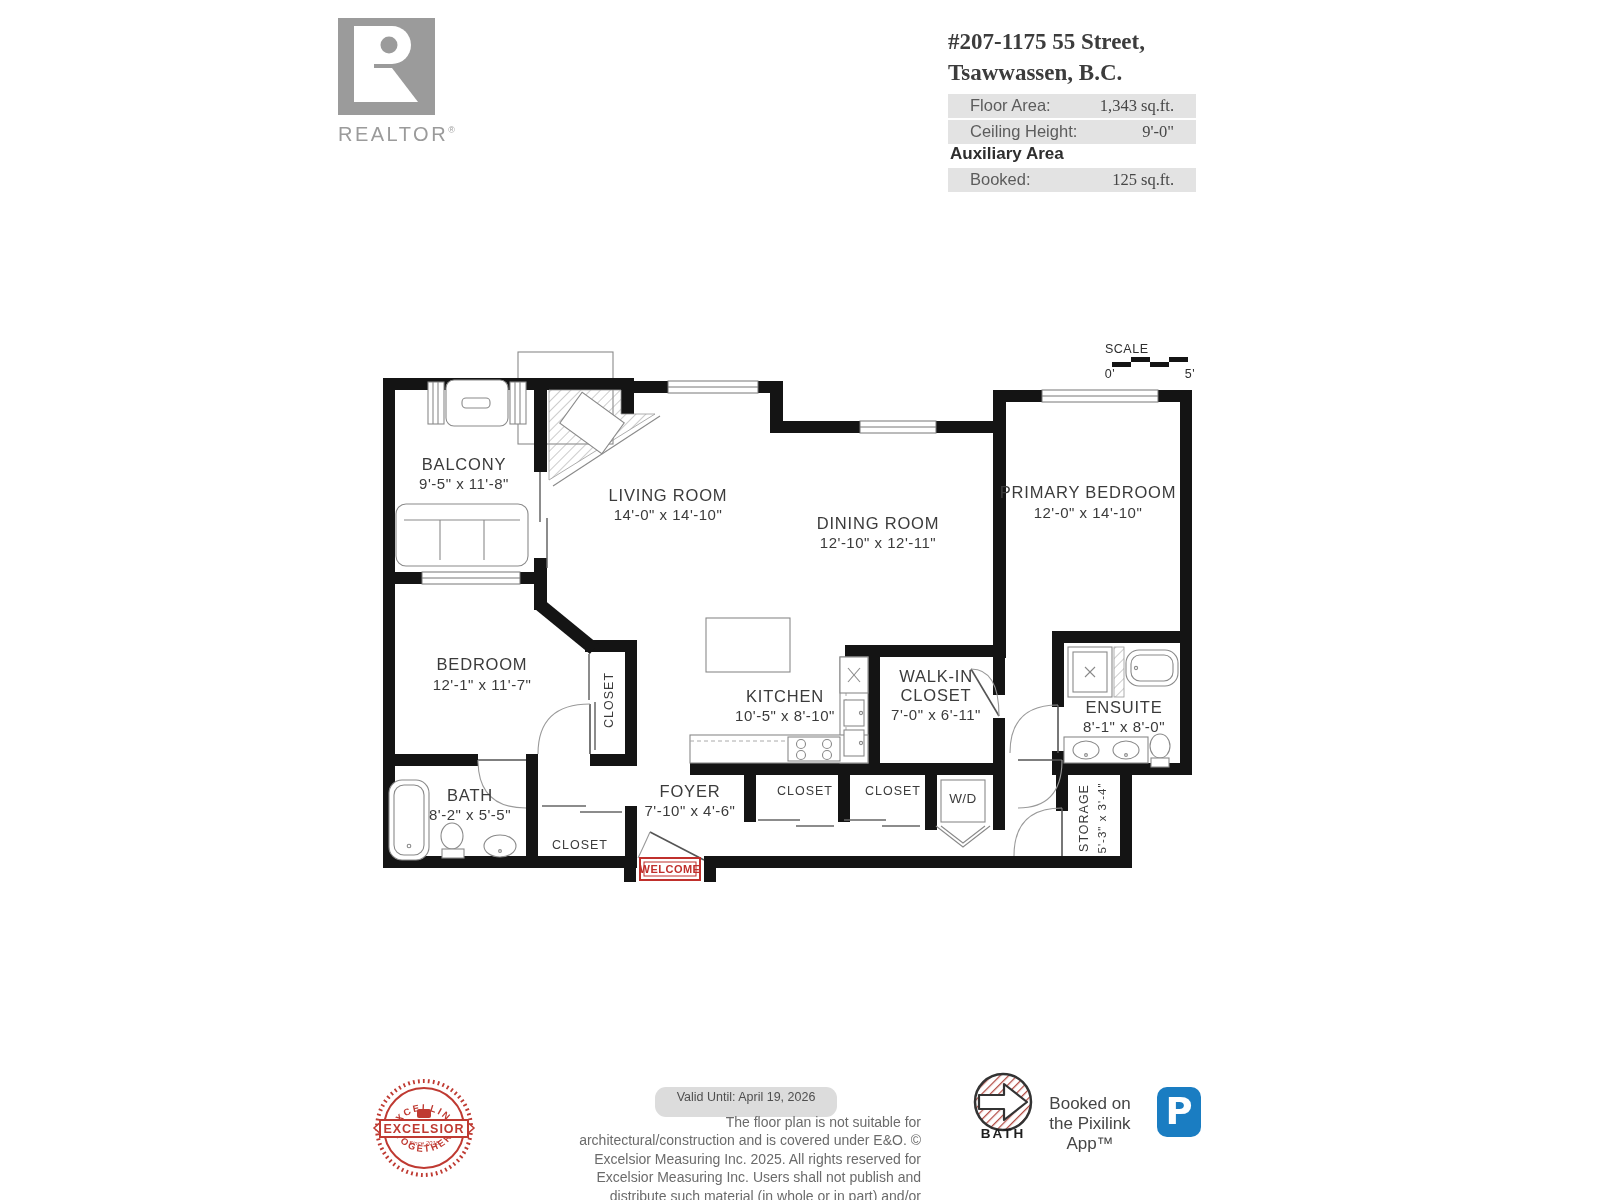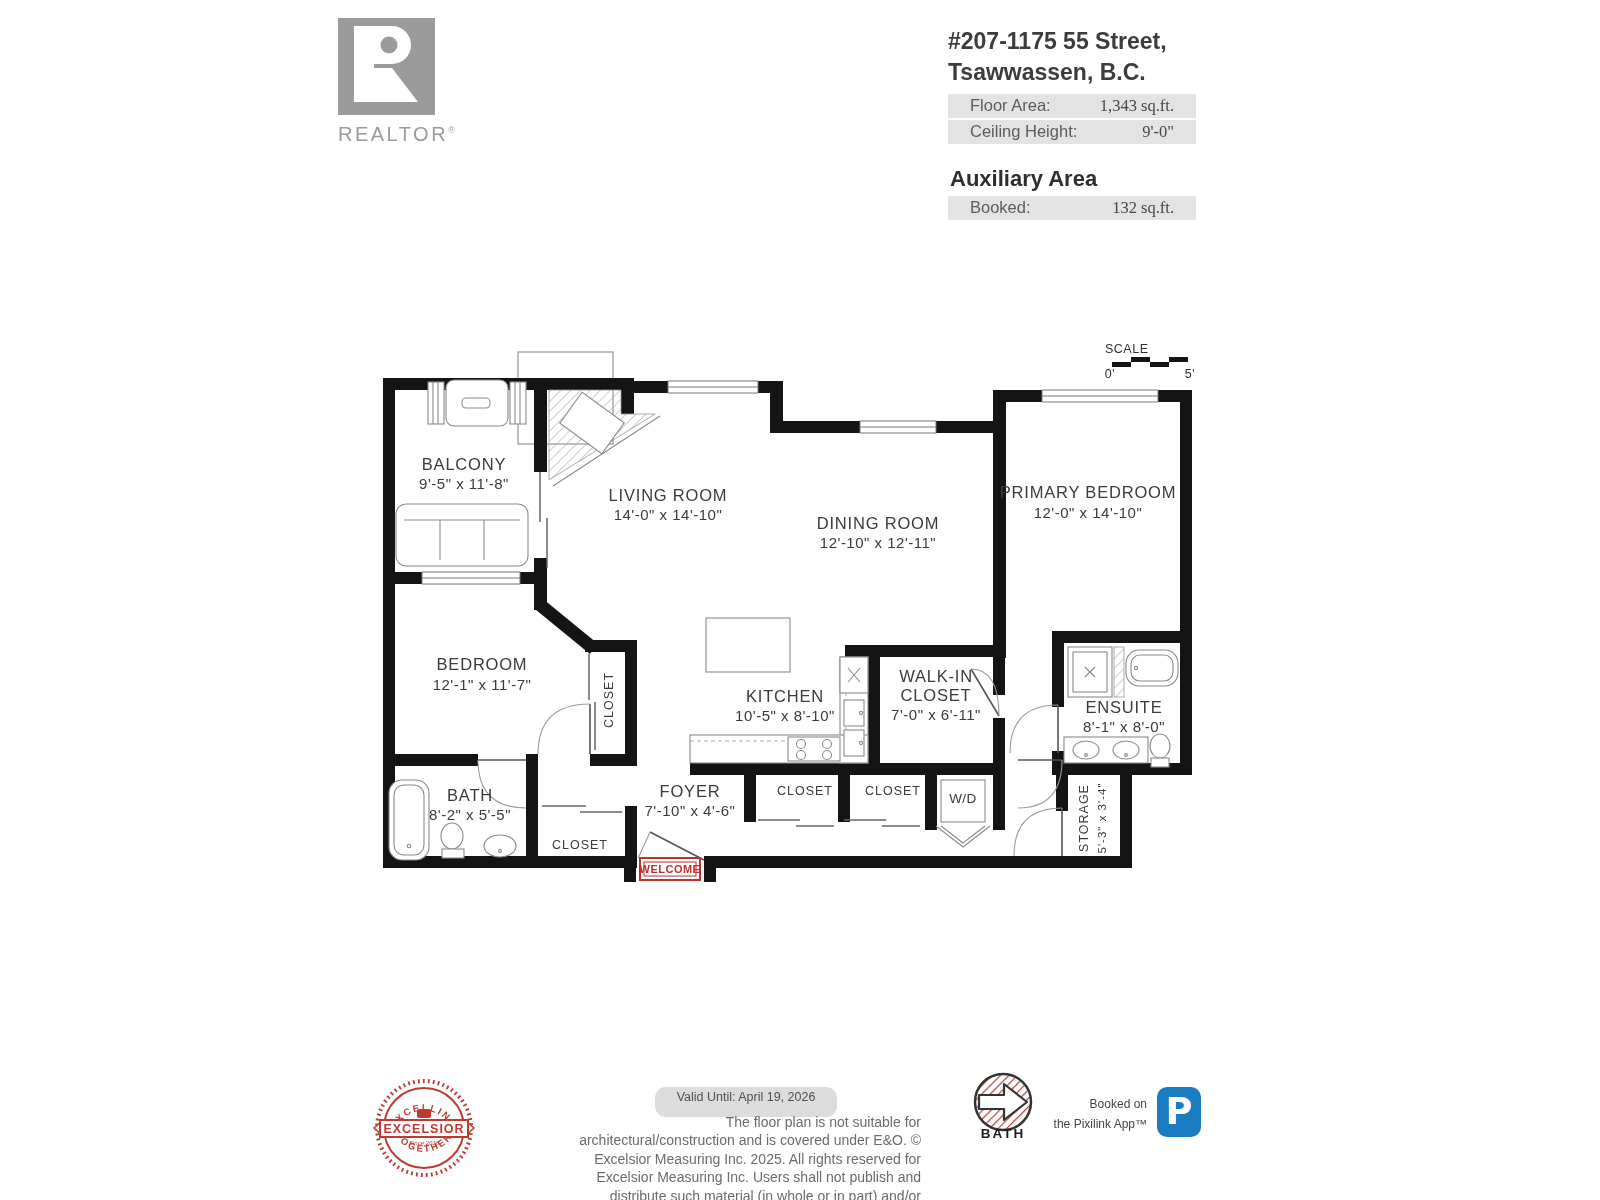--- a/index.html
+++ b/index.html
@@ -3,26 +3,26 @@
 <meta charset="utf-8">
 <style>
   html,body{margin:0;padding:0;background:#fff;}
   .page{position:relative;width:1600px;height:1200px;background:#fff;overflow:hidden;
         font-family:"Liberation Sans",sans-serif;color:#3b3b3b;}
   
   .logo{position:absolute;left:338px;top:10px;width:108px;text-align:left;margin-top:8px;}
   .logo .brandline{margin-top:4px;font-size:20px;letter-spacing:2.5px;color:#9b9b9b;white-space:nowrap;}
   .logo .reg{font-size:9px;vertical-align:super;color:#9b9b9b;}
   .addr{position:absolute;left:948px;top:26px;width:248px;}
-  .addr h1{margin:0;font-size:23px;line-height:31px;font-weight:600;color:#3c3c3c;}
+  .addr h1{margin:0;font-size:23px;line-height:31px;font-weight:600;color:#3c3c3c;font-family:Liberation Serif, serif;}
   .inforow{display:flex;justify-content:space-between;background:#e3e3e3;
            padding:2px 22px;margin-top:2px;font-size:16.5px;}
   .inforow .lbl{color:#5c5c5c;}
   .inforow .val{color:#474747;font-family:Liberation Serif, serif;}
-  .auxtitle{margin-top:22px;margin-bottom:4px;font-size:22px;font-weight:bold;color:#2e2e2e;padding-left:2px;}
+  .auxtitle{margin-top:0;margin-bottom:4px;font-size:17px;font-weight:bold;color:#2e2e2e;padding-left:2px;}
   
   svg.plan{position:absolute;left:0;top:0;}
   .wall{fill:#141414;}
   .thin{fill:#ffffff;stroke:#8a8a8a;stroke-width:1.1;}
   .thinline{stroke:#8a8a8a;stroke-width:1.1;fill:none;}
   .dash{stroke:#aaaaaa;stroke-width:1;fill:none;stroke-dasharray:4 3;}
   .win{fill:#ffffff;stroke:#777;stroke-width:1;}
   .winline{stroke:#777;stroke-width:1;}
   .arc{fill:none;stroke:#9a9a9a;stroke-width:1.1;}
   .leaf{stroke:#555;stroke-width:1.6;fill:none;}
@@ -34,22 +34,22 @@
   .tscale{font-size:12.5px;fill:#2e2e2e;letter-spacing:.5px;}
   .welcome-txt{font-size:11px;font-weight:bold;fill:#c0302c;letter-spacing:.5px;text-anchor:middle;}
   
   .pill{position:absolute;left:655px;top:1087px;width:182px;height:30px;border-radius:11px;
         background:#dcdcdc;text-align:center;line-height:21px;font-size:12.5px;color:#4f4f4f;}
   .disclaimer{position:absolute;left:569px;top:1113px;width:352px;text-align:right;
               font-size:14px;line-height:1.32;color:#6b6b6b;}
   .northwrap{position:absolute;left:971px;top:1070px;width:64px;text-align:center;}
   .northlabel{position:absolute;left:961px;top:1126px;width:84px;text-align:center;
               font-size:13.5px;font-weight:800;letter-spacing:2px;color:#1e1e1e;}
-  .booked{position:absolute;left:1033px;top:1094px;width:114px;text-align:right;
-          font-size:12px;line-height:20px;color:#454545;}
+  .booked{position:absolute;left:1033px;top:1094px;width:114px;text-align:center;
+          font-size:17px;line-height:20px;color:#454545;}
   .papp{position:absolute;left:1157px;top:1087px;width:44px;height:50px;border-radius:10px;
         background:#1a7dc2;color:#fff;text-align:center;line-height:50px;
         font-size:37px;font-weight:bold;font-family:"DejaVu Sans",sans-serif;}
   .excelsior{position:absolute;left:372px;top:1076px;}
 </style>
 </head>
 <body>
 
 <div class="page">
 
@@ -72,21 +72,21 @@
         <span class="lbl">Floor Area:</span>
         <span class="val">1,343 sq.ft.</span>
       </div>
       <div class="inforow">
         <span class="lbl">Ceiling Height:</span>
         <span class="val">9'-0"</span>
       </div>
       <div class="auxtitle">Auxiliary Area</div>
       <div class="inforow">
         <span class="lbl">Booked:</span>
-        <span class="val">132 sq.ft.</span>
+        <span class="val">125 sq.ft.</span>
       </div>
     </div>
   </div>
 
   <svg class="plan" width="1600" height="1200" viewBox="0 0 1600 1200">
     <defs>
       <pattern id="hatch" width="7" height="7" patternUnits="userSpaceOnUse" patternTransform="rotate(45)">
         <line x1="0" y1="0" x2="0" y2="7" stroke="#9a9a9a" stroke-width="1"></line>
       </pattern>
     </defs>

